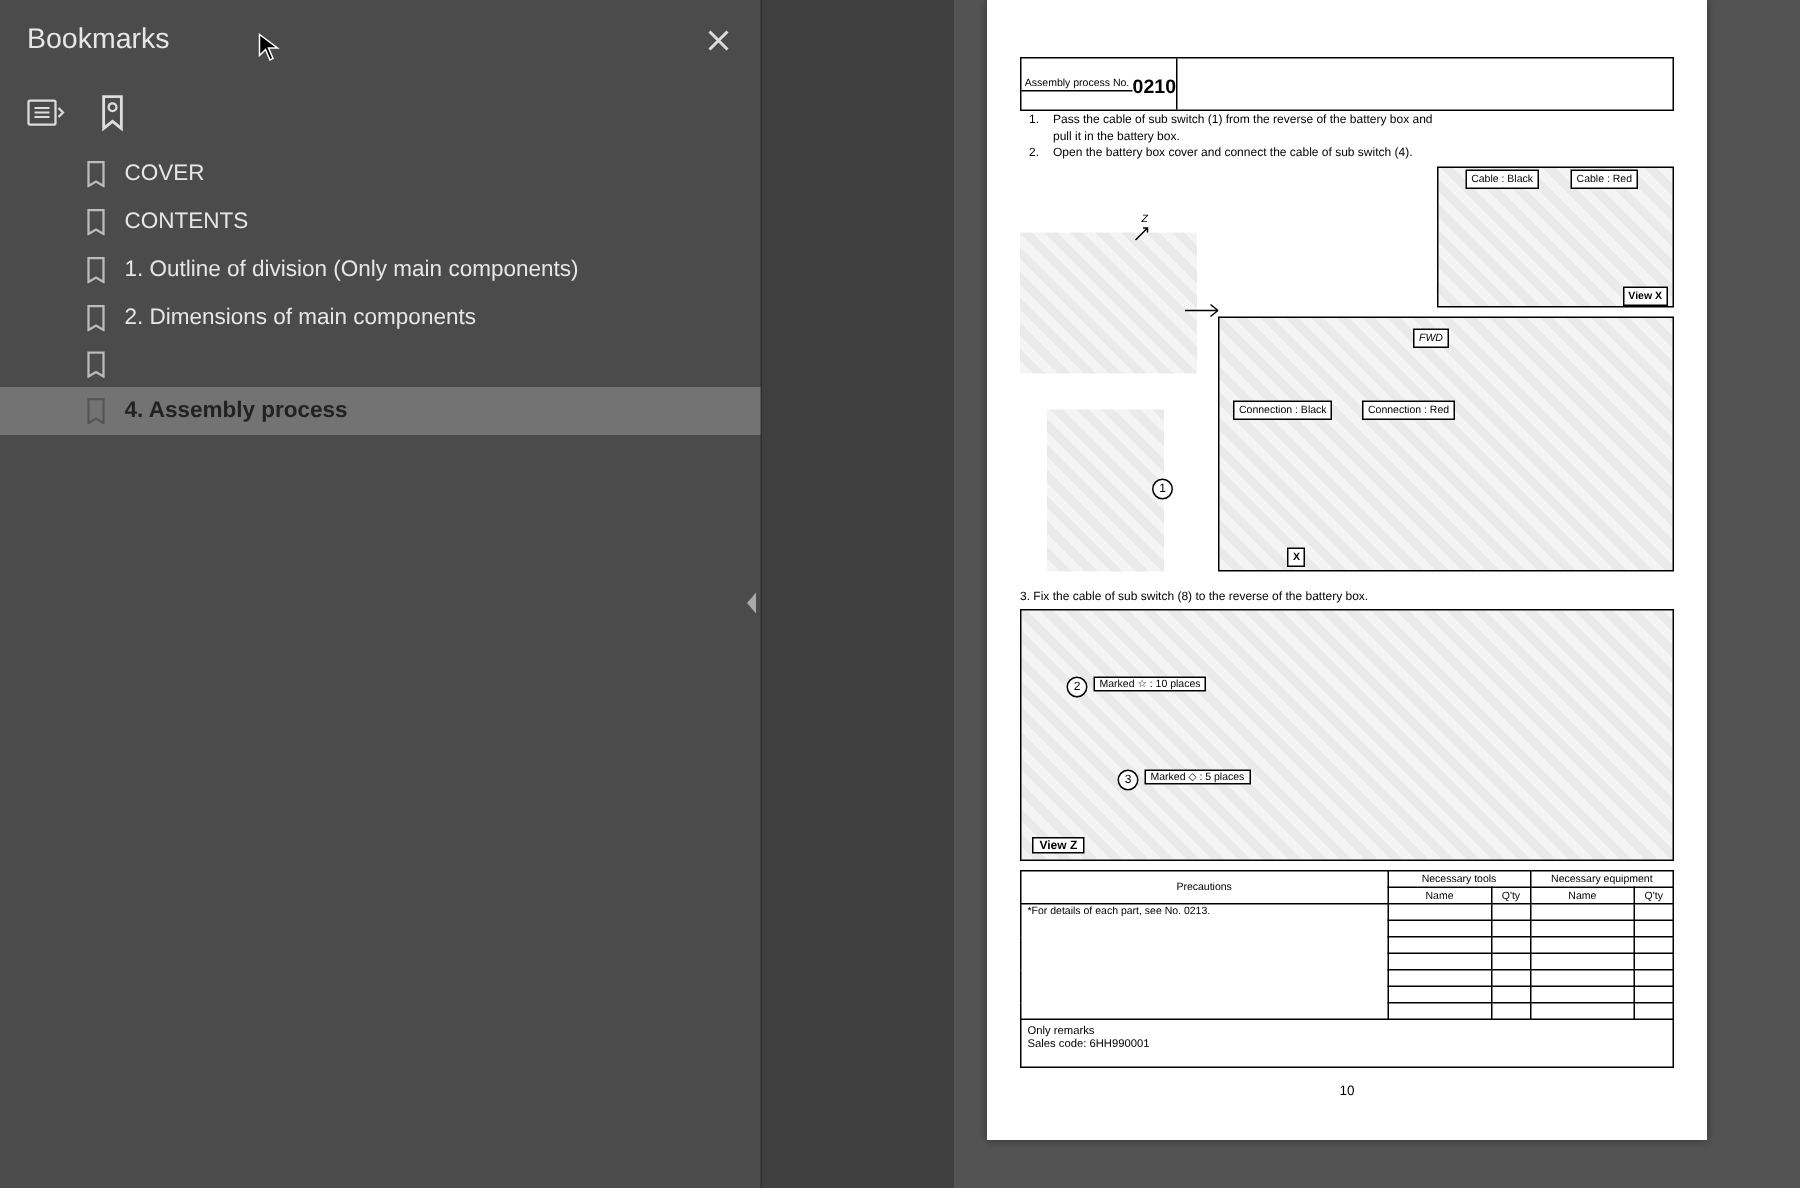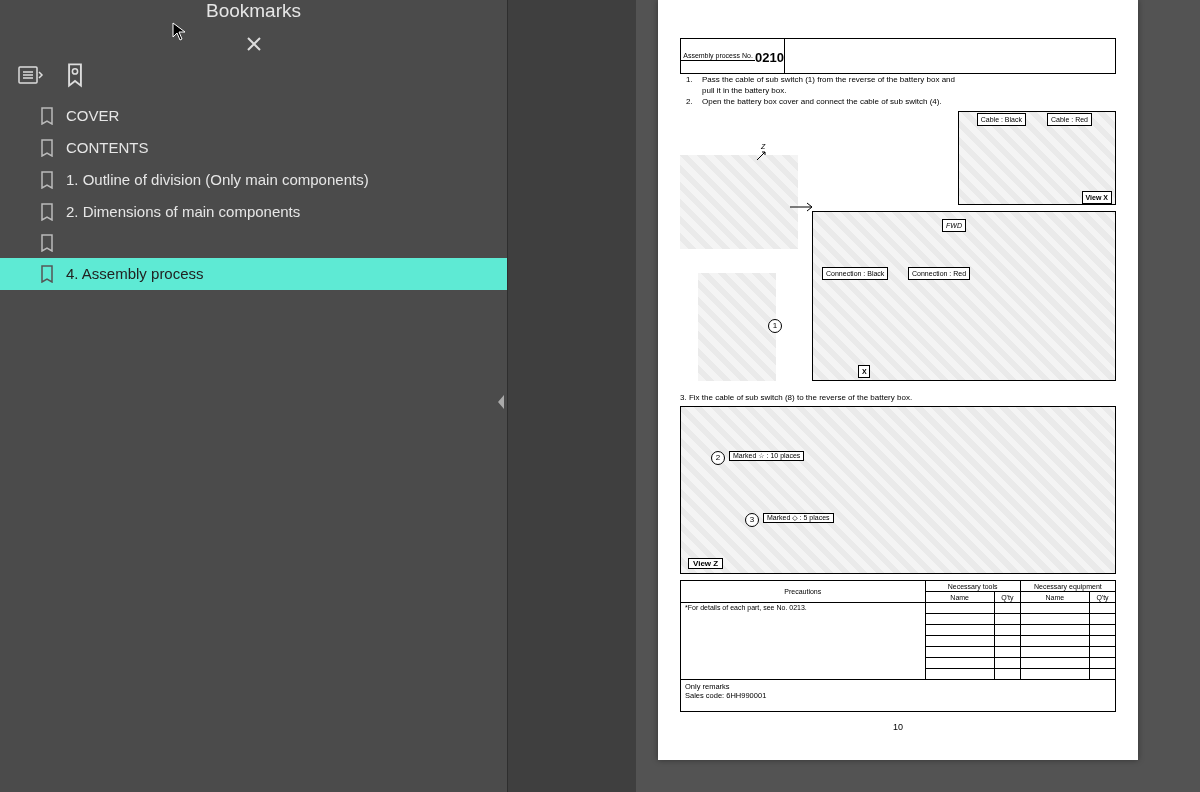--- a/index.html
+++ b/index.html
@@ -9,41 +9,41 @@
   
   .sidebar {
     width: 508px; height: 100%;
     background: #4b4b4b; color: #ddd;
     display: flex; flex-direction: column;
     border-right: 1px solid #2e2e2e;
     position: relative;
   }
   .sb-head {
     height: 54px; display: flex; align-items: center;
-    padding: 0 18px; justify-content: space-between; flex-direction: column;
+    padding: 0 18px; justify-content: space-between;
   }
   .sb-title { font-size: 19px; font-weight: 400; color: #e6e6e6; }
   .sb-close { width: 20px; height: 20px; cursor: pointer; }
   .sb-close svg { width: 20px; height: 20px; stroke: #ddd; stroke-width: 2; }
 
   .sb-tools {
     height: 42px; display: flex; align-items: center;
     padding: 0 18px; gap: 18px;
   }
   .sb-tool { width: 26px; height: 22px; cursor: pointer; display:flex; align-items:center; }
   .sb-tool svg { stroke: #ddd; fill: none; }
 
   .bm-list { padding-top: 4px; }
   .bm-item {
     display: flex; align-items: center; gap: 10px;
-    padding: 6px 10px 6px 40px; font-size: 15px;
+    padding: 6px 10px 6px 57px; font-size: 15px;
     color: #e6e6e6; cursor: pointer;
     line-height: 20px;
   }
-  .bm-item.selected { background: #5eead4; color: #222; }
+  .bm-item.selected { background: #737373; color: #222; font-weight: bold; }
   .bm-icon { width: 16px; height: 18px; flex-shrink: 0; }
   .bm-icon svg { width: 14px; height: 18px; stroke: #bbb; fill: none; stroke-width: 1.5; }
   .bm-item.selected .bm-icon svg { stroke: #555; }
 
   .cursor {
     position: absolute; left: 172px; top: 22px; pointer-events: none;
   }
   .cursor svg { width: 16px; height: 20px; }
 
   .collapse-handle {

